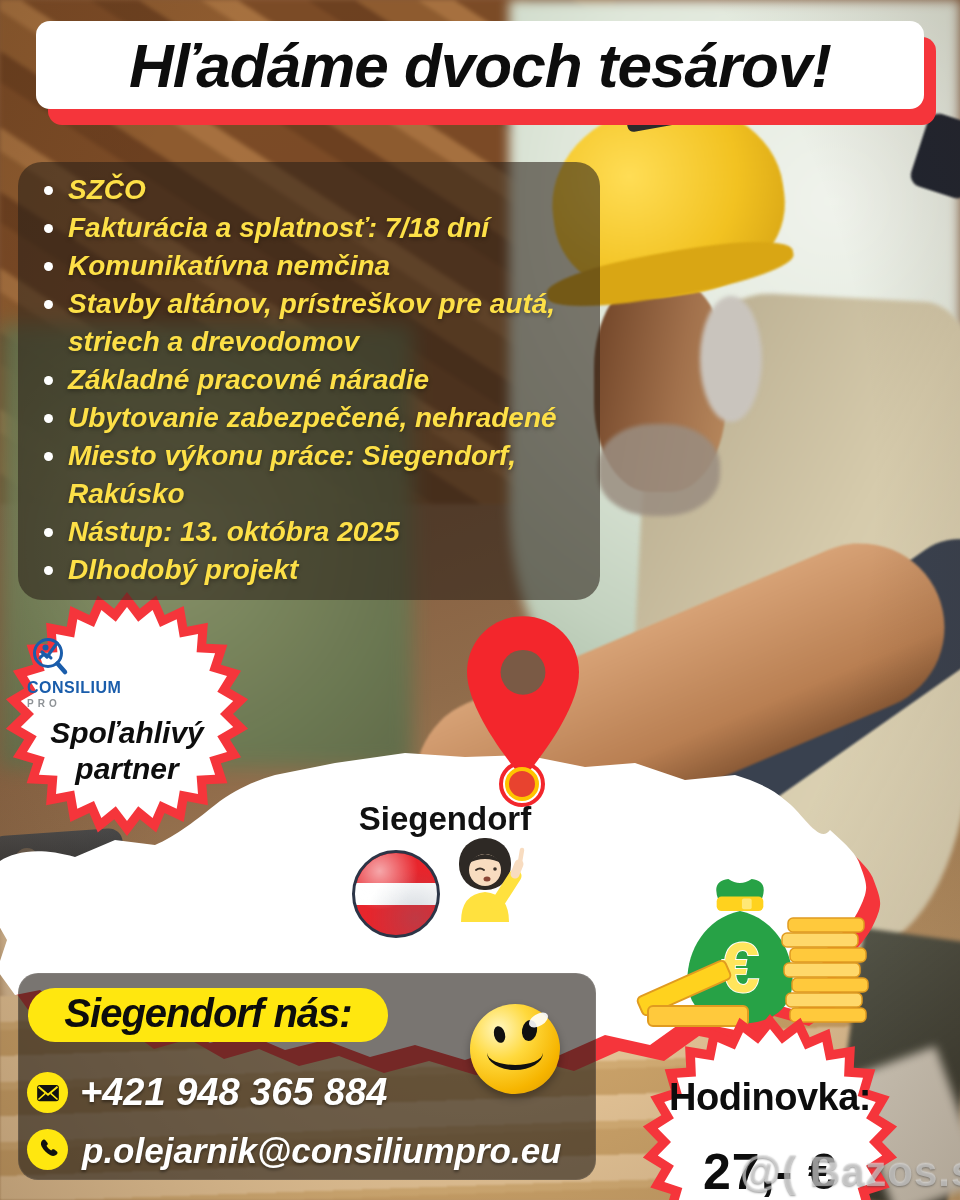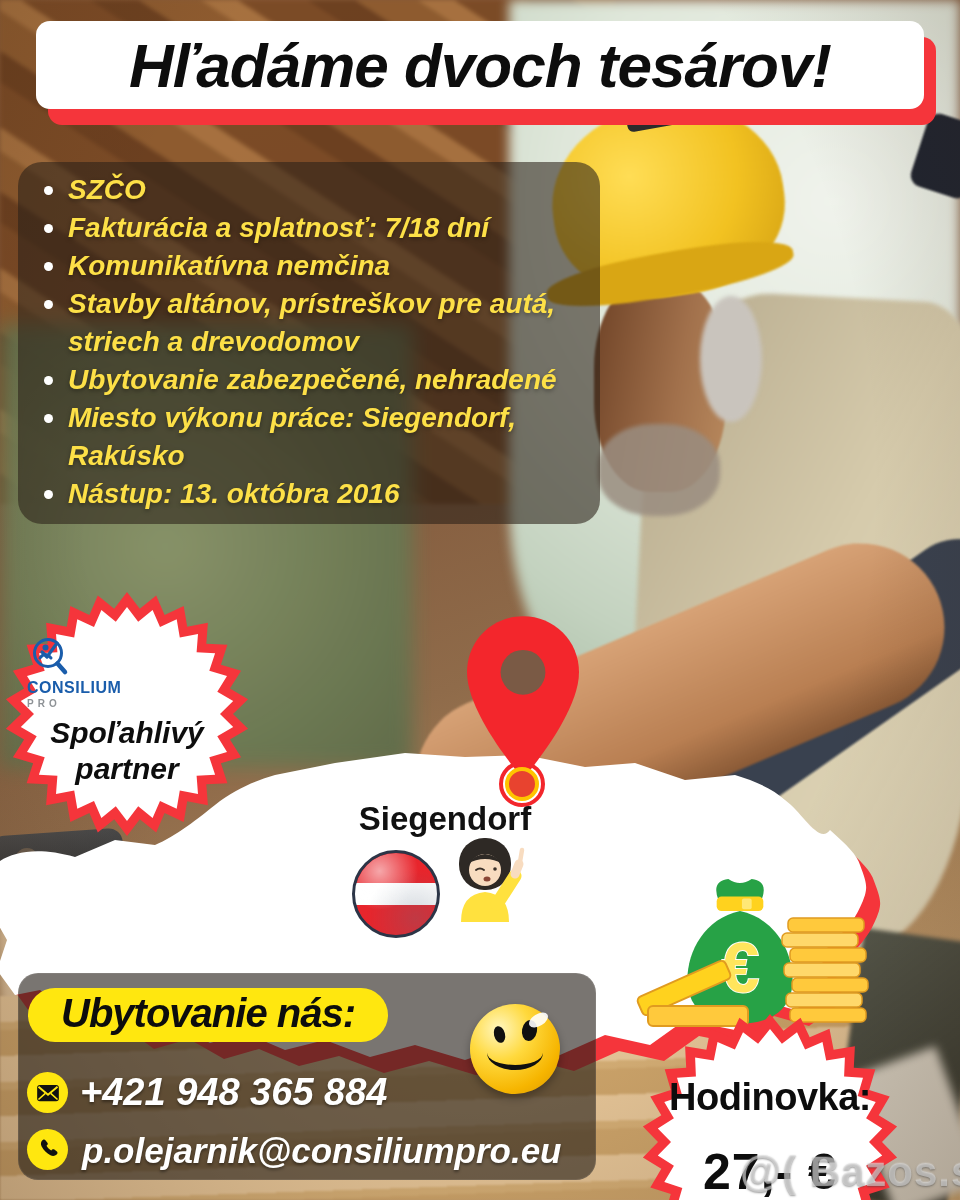--- a/index.html
+++ b/index.html
@@ -152,23 +152,25 @@
     <h1>Hľadáme dvoch tesárov!</h1>
   </div>
 
   <div class="abs req-panel">
     <ul class="req-list">
 
     <li>SZČO</li>
         <li>Fakturácia a splatnosť: 7/18 dní</li>
         <li>Komunikatívna nemčina</li>
         <li>Stavby altánov, prístreškov pre autá, striech a drevodomov</li>
+        <li>Základné pracovné náradie</li>
         <li>Ubytovanie zabezpečené, nehradené</li>
         <li>Miesto výkonu práce: Siegendorf, Rakúsko</li>
-        <li>Nástup: 13. októbra 2016</li>
+        <li>Nástup: 13. októbra 2025</li>
+        <li>Dlhodobý projekt</li>
       </ul>
   </div>
 
   <svg class="abs map-svg" viewBox="0 0 910 330" xmlns="http://www.w3.org/2000/svg">
     <g transform="translate(14,16)">
       <path fill="#F5353B" d="M0,130 C13,112 40,98 90,112 L130,95 L170,100 C190,92 215,72 230,60 C250,44 270,36 290,30 L350,18 L420,8 L480,12 L540,10 L600,22 L650,18 L700,35 L750,30 C770,36 788,44 800,55 C818,68 834,100 845,85 C862,100 872,110 875,120 C882,138 882,142 880,150 C874,168 866,178 860,185 L835,210 L845,240 L810,265 L775,255 L750,285 L700,275 L665,300 L620,290 L575,310 L530,298 L480,315 L430,300 L385,312 L340,295 L300,305 L260,288 L225,298 L190,278 L155,288 L120,262 L85,268 L55,245 L30,250 L12,225 L22,195 L5,165 Z"></path>
     </g>
     <path fill="#ffffff" d="M0,130 C13,112 40,98 90,112 L130,95 L170,100 C190,92 215,72 230,60 C250,44 270,36 290,30 L350,18 L420,8 L480,12 L540,10 L600,22 L650,18 L700,35 L750,30 C770,36 788,44 800,55 C818,68 834,100 845,85 C862,100 872,110 875,120 C882,138 882,142 880,150 C874,168 866,178 860,185 L835,210 L845,240 L810,265 L775,255 L750,285 L700,275 L665,300 L620,290 L575,310 L530,298 L480,315 L430,300 L385,312 L340,295 L300,305 L260,288 L225,298 L190,278 L155,288 L120,262 L85,268 L55,245 L30,250 L12,225 L22,195 L5,165 Z"></path>
   </svg>
 
@@ -247,21 +249,21 @@
     <polygon fill="#F5353B" points="132.0,4.0 145.5,20.8 162.6,7.7 171.7,27.3 191.5,18.7 195.6,39.8 216.9,36.2 215.8,57.7 237.3,59.3 231.2,80.0 251.7,86.6 240.7,105.2 259.1,116.6 244.0,132.0 259.1,147.4 240.7,158.8 251.7,177.4 231.2,184.0 237.3,204.7 215.8,206.3 216.9,227.8 195.6,224.2 191.5,245.3 171.7,236.7 162.6,256.3 145.5,243.2 132.0,260.0 118.5,243.2 101.4,256.3 92.3,236.7 72.5,245.3 68.4,224.2 47.1,227.8 48.2,206.3 26.7,204.7 32.8,184.0 12.3,177.4 23.3,158.8 4.9,147.4 20.0,132.0 4.9,116.6 23.3,105.2 12.3,86.6 32.8,80.0 26.7,59.3 48.2,57.7 47.1,36.2 68.4,39.8 72.5,18.7 92.3,27.3 101.4,7.7 118.5,20.8"></polygon>
     <polygon fill="#ffffff" points="132.0,19.0 143.9,33.7 159.0,22.3 167.1,39.4 184.5,31.9 188.2,50.5 206.9,47.4 206.1,66.4 225.0,67.8 219.7,86.0 237.7,91.9 228.1,108.3 244.2,118.4 231.0,132.0 244.2,145.6 228.1,155.7 237.7,172.1 219.7,178.0 225.0,196.2 206.1,197.6 206.9,216.6 188.2,213.5 184.5,232.1 167.1,224.6 159.0,241.7 143.9,230.3 132.0,245.0 120.1,230.3 105.0,241.7 96.9,224.6 79.5,232.1 75.8,213.5 57.1,216.6 57.9,197.6 39.0,196.2 44.3,178.0 26.3,172.1 35.9,155.7 19.8,145.6 33.0,132.0 19.8,118.4 35.9,108.3 26.3,91.9 44.3,86.0 39.0,67.8 57.9,66.4 57.1,47.4 75.8,50.5 79.5,31.9 96.9,39.4 105.0,22.3 120.1,33.7"></polygon>
   </svg>
   <div class="abs rate-text">
     <div class="rate-label">Hodinovka:</div>
     <div class="rate-value">27,- €</div>
   </div>
 
   <div class="abs contact-panel"></div>
   <div class="abs contact-pill">
-    <span>Ubytovanie nás:</span>
+    <span>Siegendorf nás:</span>
   </div>
   <div class="abs smiley">
     <span class="eye l"></span>
     <span class="eye r"></span>
     <span class="mouth"></span>
     <span class="shine"></span>
   </div>
   <div class="abs contact-row-icon icon-env">
     <svg width="26" height="26" viewBox="0 0 24 24" xmlns="http://www.w3.org/2000/svg">
       <rect x="2" y="4.5" width="20" height="15" rx="2.5" fill="#111111"></rect>

